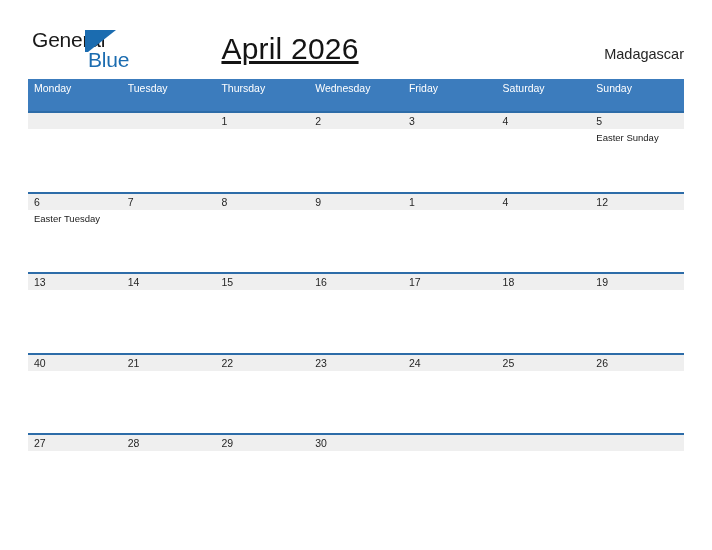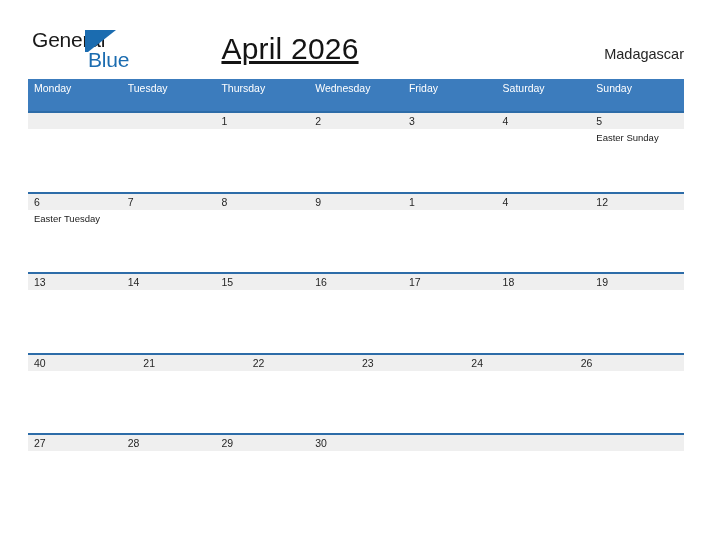--- a/index.html
+++ b/index.html
@@ -342,20 +342,24 @@
           </div>
         <div class="day-cell">
             <span class="day-num">23</span>
             <span class="day-event"></span>
           </div>
         <div class="day-cell">
             <span class="day-num">24</span>
             <span class="day-event"></span>
           </div>
         <div class="day-cell">
+            <span class="day-num">25</span>
+            <span class="day-event"></span>
+          </div>
+        <div class="day-cell">
             <span class="day-num">26</span>
             <span class="day-event"></span>
           </div>
       </div>
     </div>
 
     <div class="week-row">
       <div class="band"></div>
       <div class="week-cells">
         <div class="day-cell">

